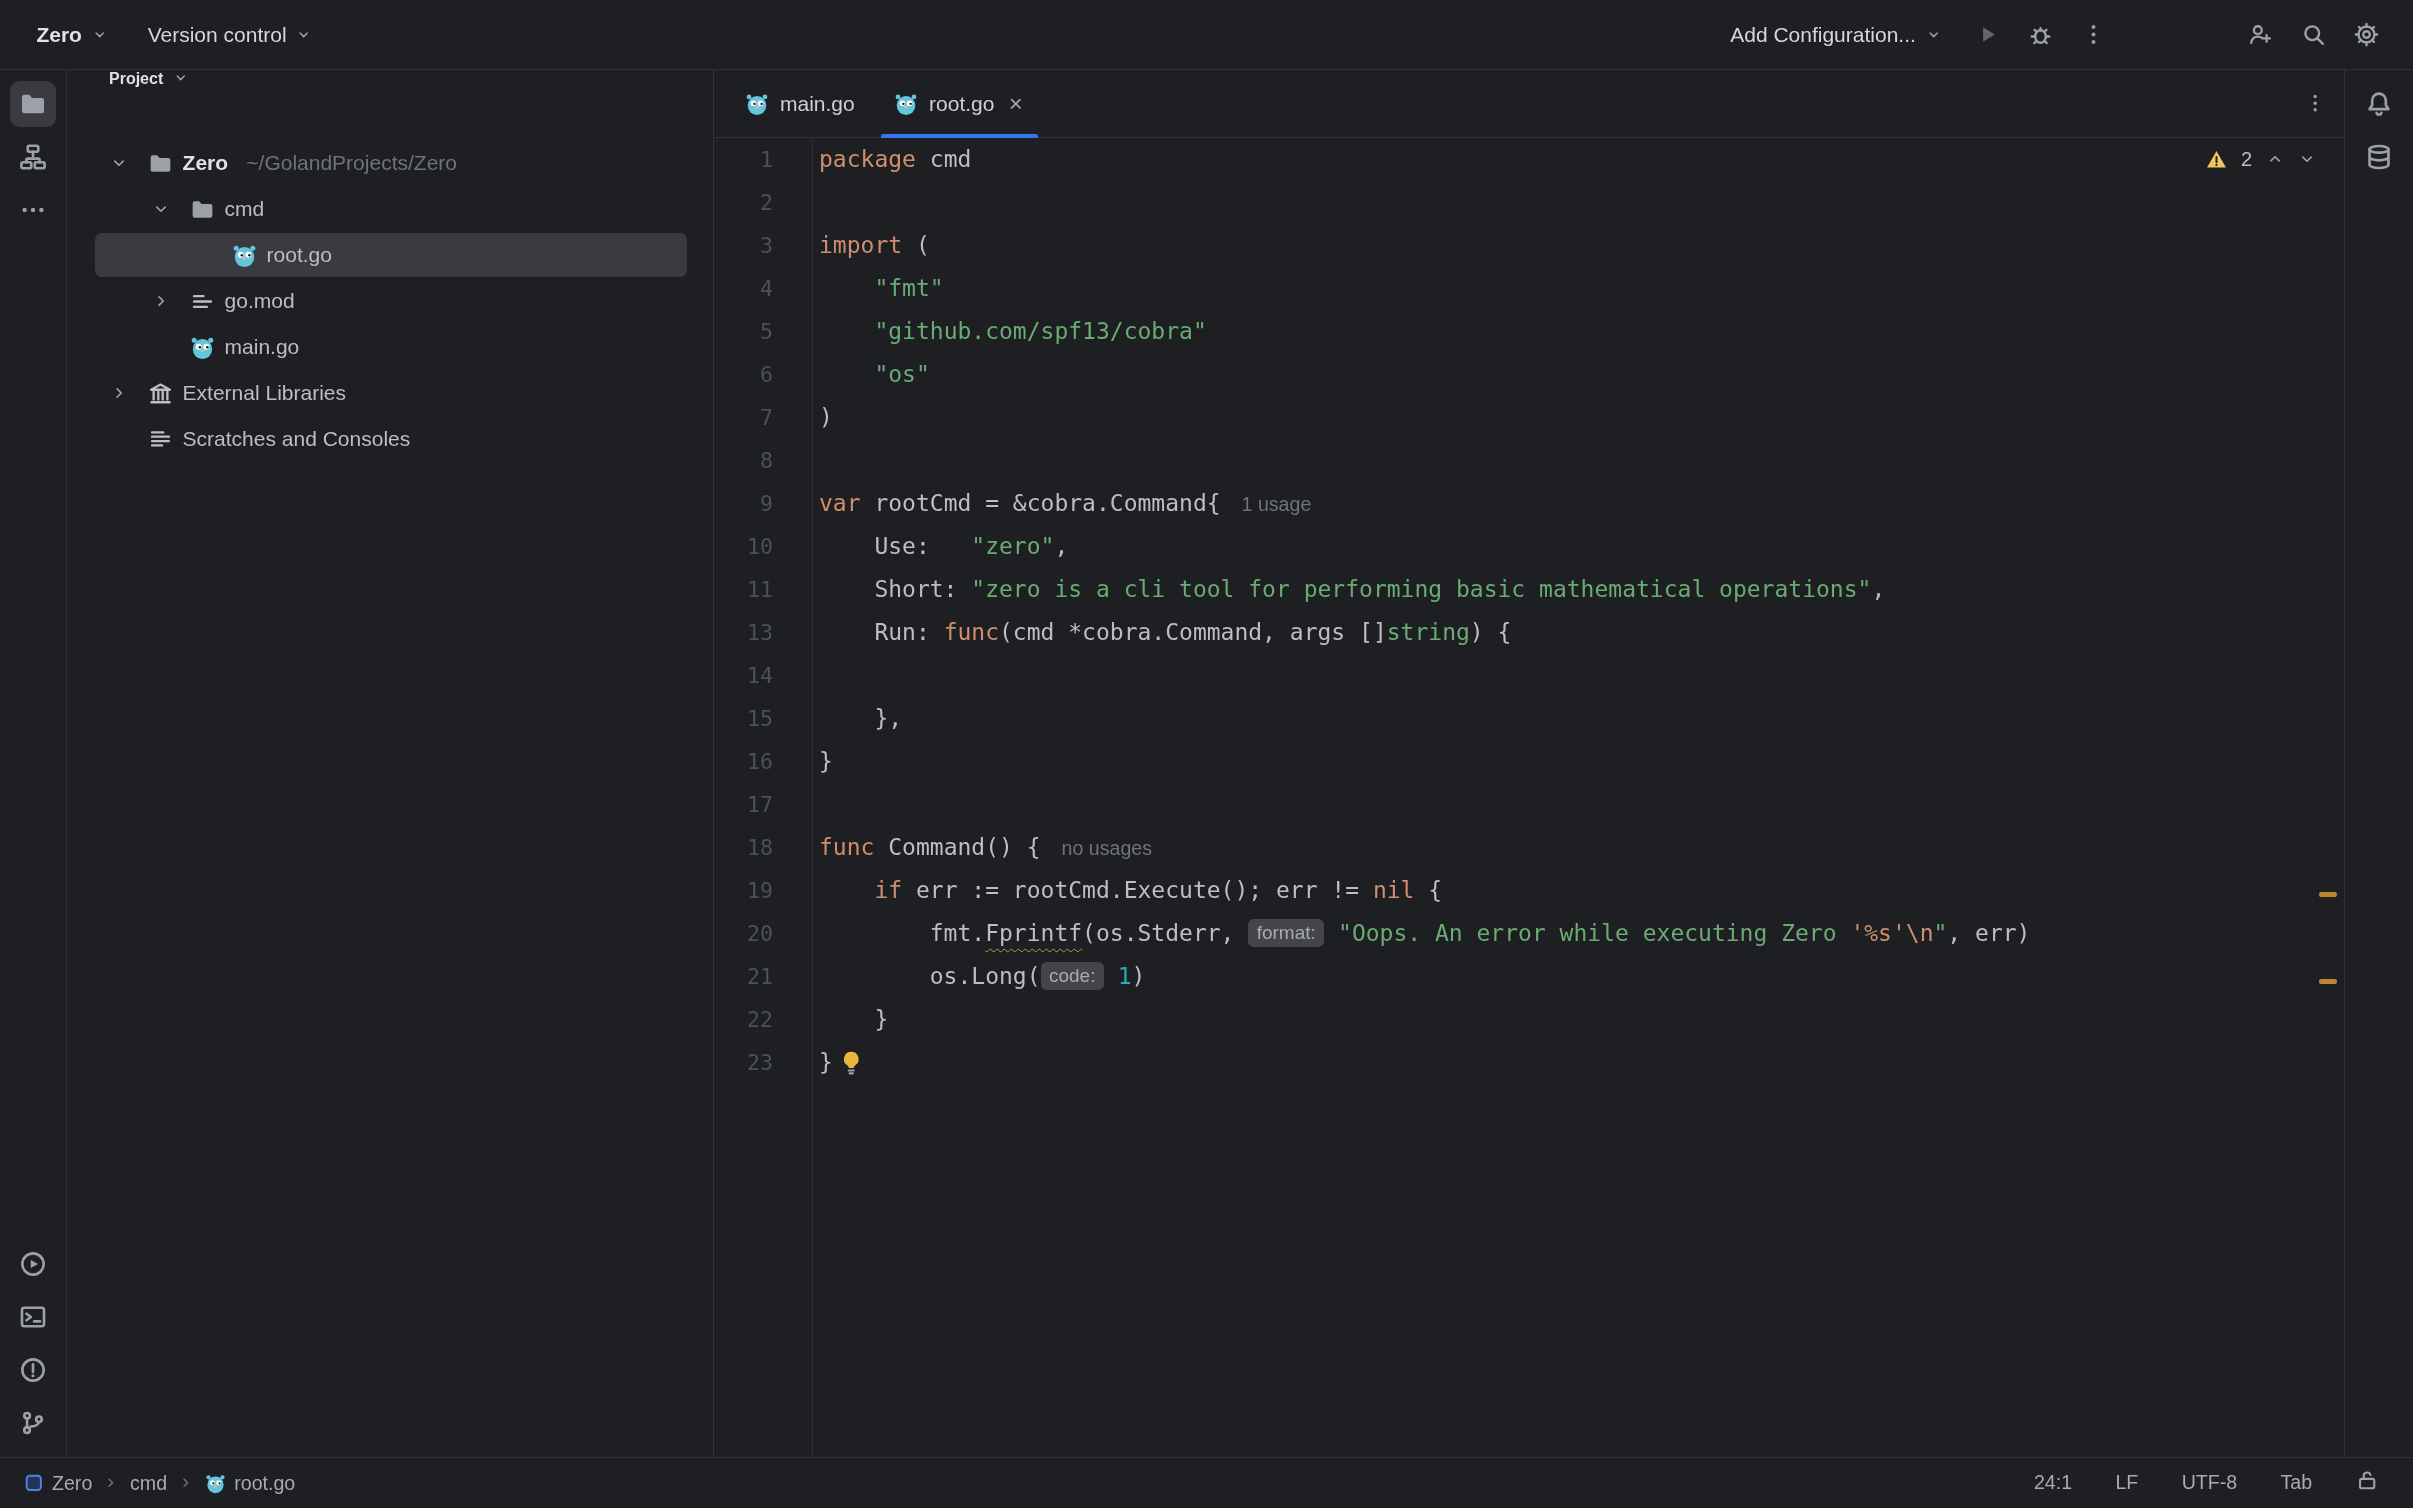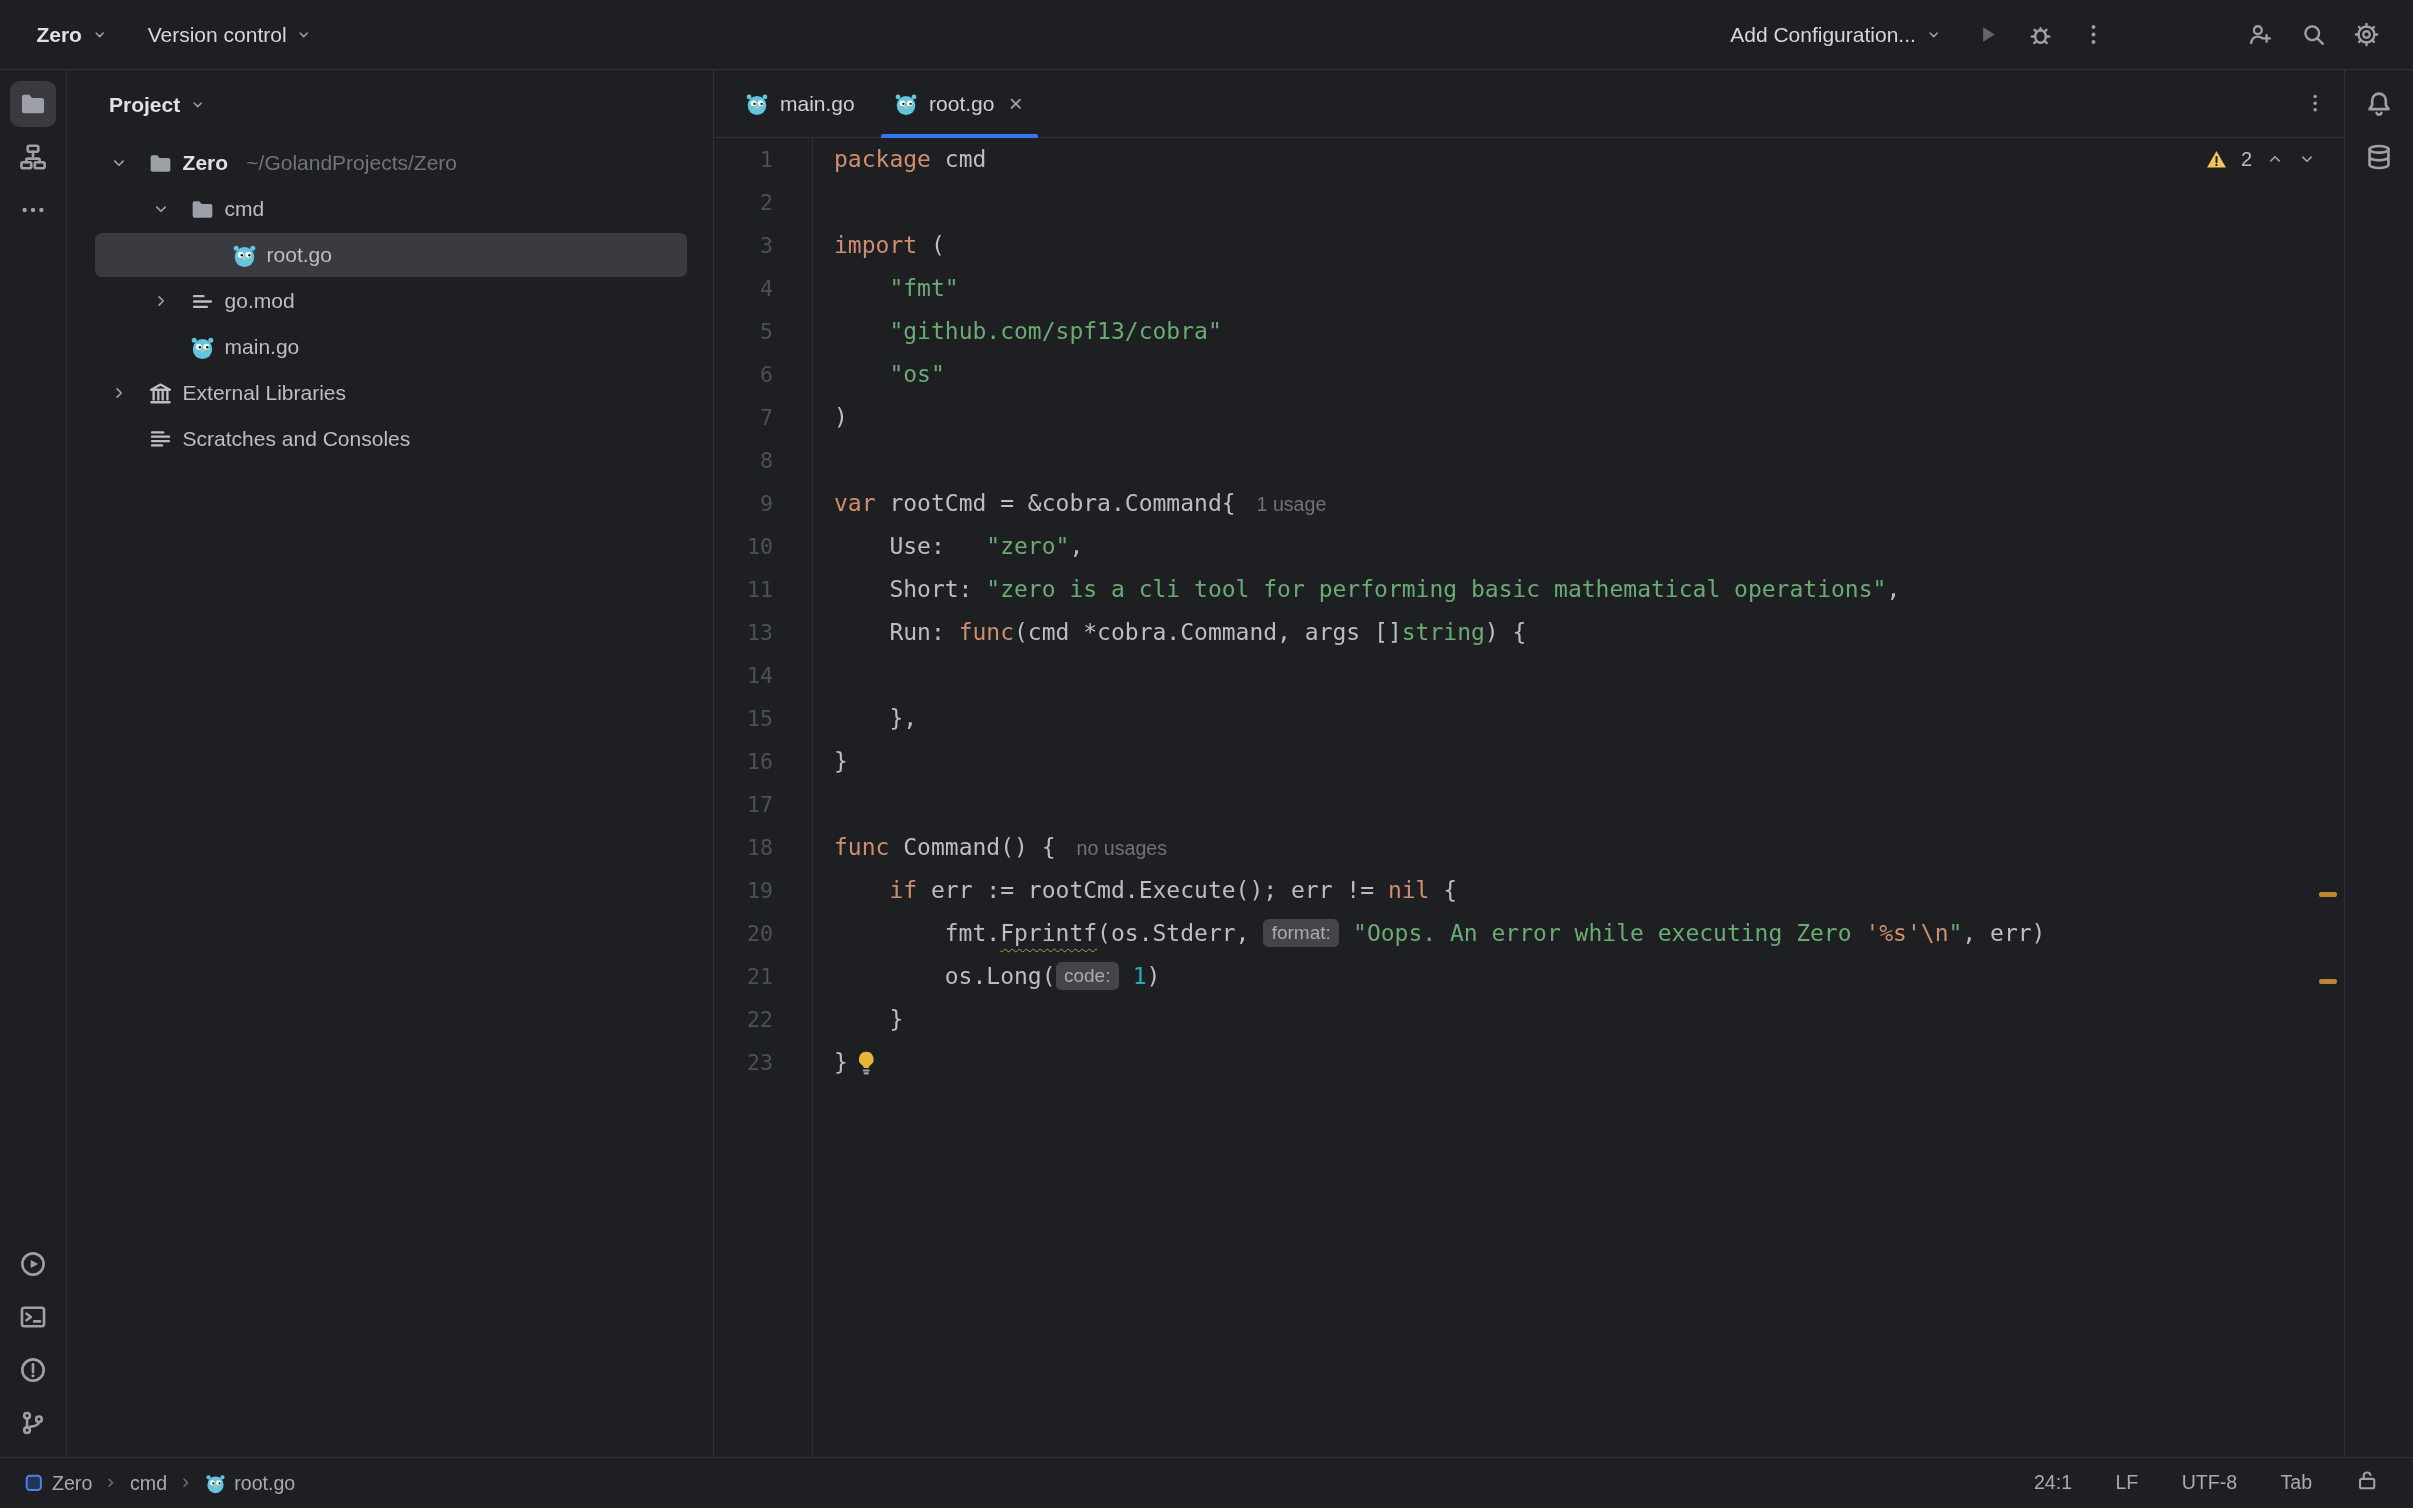--- a/index.html
+++ b/index.html
@@ -35,22 +35,22 @@
   #right-strip{flex:0 0 69px;border-left:0.7px solid #303236}
   .strip-btn{width:46px;height:46px;border-radius:9.8px;display:flex;align-items:center;
     justify-content:center;color:#9da0a8}
   .strip-btn.active{background:#393b40;color:#c9cbd0}
   .strip-spacer{flex:1}
   #strip-top,#strip-bottom,#rstrip-top{display:flex;flex-direction:column;align-items:center;gap:7px}
 
   
   #project-panel{flex:0 0 647px;background:#1e1f22;border-right:0.7px solid #303236;
     display:flex;flex-direction:column}
-  .panel-header{height:70px;display:flex;align-items:center;gap:9.8px;padding-left:42px;
-    font-size:21px;font-weight:600;color:#dfe1e5}
+  .panel-header{height:70px;display:flex;gap:9.8px;padding-left:42px;
+    font-size:16px;font-weight:600;color:#dfe1e5}
   .tree-row{position:relative;height:46px;display:flex;align-items:center;font-size:21px}
   .tree-row .sel-bg{position:absolute;left:28px;right:26.5px;top:1.4px;bottom:1.4px;border-radius:7px;
     background:#393b40}
   .tree-content{position:relative;display:flex;align-items:center;gap:9.8px;min-width:0}
   .chev-slot{width:39px;display:flex;justify-content:center;align-items:center;color:#9da0a8}
   .tree-label{white-space:nowrap}
   .tree-label.bold{font-weight:700;color:#dfe1e5}
   .tree-sub{color:#6f737a;margin-left:8.4px;white-space:nowrap}
 
   
@@ -66,21 +66,21 @@
   #tabbar .spacer{flex:1}
 
   #editor{flex:1;position:relative;overflow:hidden}
   #gutter-sep{position:absolute;left:98px;top:0;bottom:0;width:0.7px;background:#2d2f33}
   #code{position:absolute;left:0;top:0;right:0;font-family:"DejaVu Sans Mono",monospace;
     font-size:23px;line-height:43px}
   .cl{display:flex;height:43px;white-space:pre}
   .cl.current{background:#26282e;box-shadow:inset 0 0.7px 0 #2f3237,inset 0 -0.7px 0 #2f3237}
   .ln{flex:0 0 98px;text-align:right;padding-right:39px;color:#4b5059;font-size:21.6px}
   .cl.current .ln{color:#a1a3ab}
-  .lc{flex:1;position:relative;padding-left:22px;min-width:0}
+  .lc{flex:1;position:relative;padding-left:7px;min-width:0}
   .tk-d{color:#bcbec4}
   .tk-kw{color:#cf8e6d}
   .tk-str{color:#6aab73}
   .tk-esc{color:#cf8e6d}
   .tk-num{color:#2aacb8}
   .tk-type{color:#6aab73}
   .tk-warn{color:#bcbec4;text-decoration:underline wavy #b89a3a 1.4px;text-underline-offset:7px}
   .tk-usage{color:#6f737a;font-family:"Liberation Sans",sans-serif;font-size:19.6px;margin-left:21px}
   .inlay{display:inline-block;background:#43454a;color:#a8abb2;font-family:"Liberation Sans",sans-serif;
     font-size:19px;line-height:28px;padding:0 8.4px;border-radius:5.6px;vertical-align:middle;

